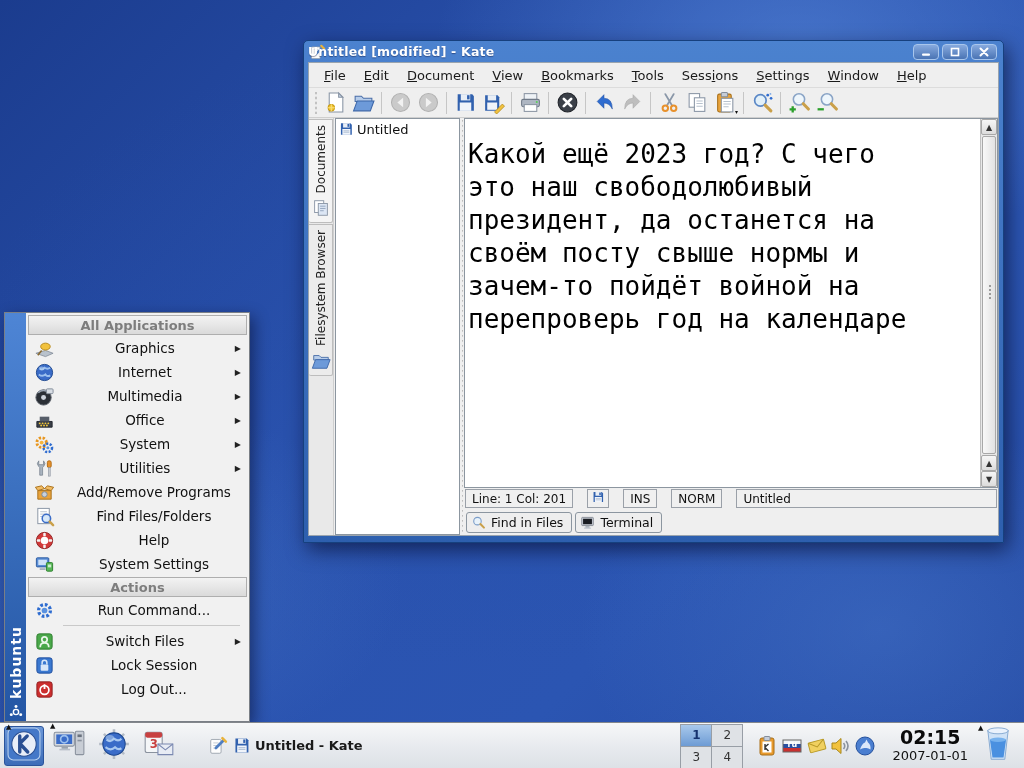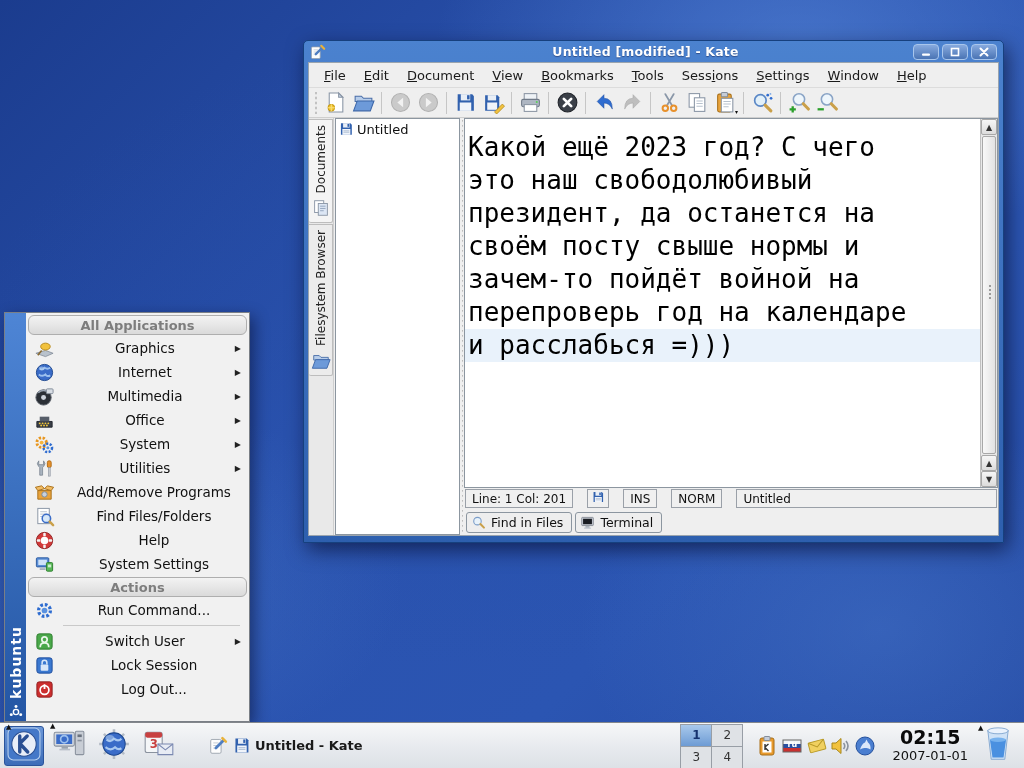--- a/index.html
+++ b/index.html
@@ -21,21 +21,21 @@
     position:absolute; left:303px; top:40px; width:701px; height:503px;
     background:linear-gradient(180deg,#4b82cf,#2d5fae);
     border:1px solid #16407e; border-radius:5px 5px 0 0;
     padding:0 4px 4px 4px;
     box-shadow:4px 7px 20px rgba(0,0,25,.55);
   }
   .titlebar { height:21px; display:flex; align-items:center; position:relative; padding:0 2px; }
   .wicon { width:16px; height:16px; display:inline-block; }
   .wicon svg { width:16px; height:16px; }
   .wtitle {
-    position:absolute; left:0; right:16px; text-align:center;
+    position:absolute; left:0; right:16px; 
     color:#fff; font-weight:bold; font-size:12.5px; letter-spacing:.2px;
     text-shadow:0 1px 1px rgba(0,0,40,.4); pointer-events:none;
   }
   .wbtns { margin-left:auto; display:flex; gap:3px; z-index:2; }
   .wbtn {
     width:26px; height:16px; border-radius:4px;
     background:linear-gradient(180deg,#87aade,#4a74b4);
     border:1px solid #a8c6ec; display:flex; align-items:center; justify-content:center;
   }
   .wbtn svg { width:12px; height:10px; }
@@ -67,21 +67,21 @@
 
   .doclist { width:125px; background:#fff; border:1px solid #8c96a0; margin:0 1px; }
   .ditem { display:flex; align-items:center; gap:3px; padding:2px 2px; font-size:13px; color:#111; }
   .ditem .dicon { width:16px; height:16px; }
   .ditem .dicon svg { width:16px; height:16px; }
 
   .splitter { width:3px; background-image:radial-gradient(circle,#9a9a9a .8px,transparent 1px); background-size:3px 5px; background-repeat:repeat-y; background-position:center 45%; }
 
   .rightcol { flex:1; display:flex; flex-direction:column; min-width:0; }
   .editor { flex:1; display:flex; border:1px solid #8c96a0; background:#fff; min-height:0; }
-  .elines { flex:1; padding-top:12px; font-family:"DejaVu Sans Mono","Liberation Mono",monospace; font-size:26px; line-height:33px; color:#000; overflow:hidden; }
+  .elines { flex:1; padding-top:19px; font-family:"DejaVu Sans Mono","Liberation Mono",monospace; font-size:26px; line-height:33px; color:#000; overflow:hidden; }
   .eline { white-space:pre; padding-left:3px; }
   .eline.cur { background:#e9f2fb; }
 
   .vscroll { width:17px; background:#e8e8e8; border-left:1px solid #c0c0c0; display:flex; flex-direction:column; }
   .sbtn { height:16px; display:flex; align-items:center; justify-content:center; font-size:8px; color:#333;
     background:linear-gradient(180deg,#f6f6f6,#dcdcdc); border:1px solid #a8a8a8; border-radius:2px; }
   .sthumb { flex:1; margin:1px 1px; background:linear-gradient(90deg,#f8f8f8,#e2e2e2); border:1px solid #a8a8a8; border-radius:2px; position:relative; }
   .grip { position:absolute; left:50%; top:48%; width:2px; height:2px; background:#9a9a9a; box-shadow:0 4px 0 #9a9a9a,0 8px 0 #9a9a9a,0 -4px 0 #9a9a9a; }
 
   .statusbar { height:21px; display:flex; align-items:stretch; gap:14px; padding:1px 1px; background:#efefef; }
@@ -97,21 +97,21 @@
   
   #kmenu {
     position:absolute; left:4px; top:312px; width:246px; height:410px;
     background:#f1f1f1; border:1px solid #7a7f86; display:flex;
     box-shadow:4px 5px 14px rgba(0,0,25,.45);
   }
   .brand { width:21px; background:linear-gradient(180deg,#4e85d5,#2456a4); display:flex; flex-direction:column; justify-content:flex-end; align-items:center; padding-bottom:3px; }
   .brandtext { writing-mode:vertical-rl; transform:rotate(180deg); color:#fff; font-weight:bold; font-size:14px; letter-spacing:1px; margin-bottom:5px; }
   .brandlogo { width:14px; height:14px; order:2; } .brandlogo svg { width:14px; height:14px; }
   .kitems { flex:1; display:flex; flex-direction:column; padding:1px; }
-  .khead { height:20px; margin:1px 1px; background:linear-gradient(180deg,#f3f3f3,#dadada); border:1px solid #aeaeae; border-radius:6px; display:flex; align-items:center; justify-content:center; font-size:13px; font-weight:bold; color:#7d7d7d; }
+  .khead { height:20px; margin:1px 1px; background:linear-gradient(180deg,#f3f3f3,#dadada); border:1px solid #aeaeae; border-radius:0; display:flex; align-items:center; justify-content:center; font-size:13px; font-weight:bold; color:#7d7d7d; }
   .kitem { height:24px; display:flex; align-items:center; gap:9px; padding:0 4px 0 7px; font-size:13.5px; color:#111; }
   .kicon { width:21px; height:21px; flex:0 0 21px; } .kicon svg { width:21px; height:21px; }
   .klabel { flex:1; white-space:nowrap;text-align:center; }
   .karrow { font-size:8px; color:#222; padding-right:3px; }
   .ksep { height:1px; background:#c9c9c9; margin:3px 8px 3px 36px; }
 
   
   #taskbar {
     position:absolute; left:0; bottom:0; width:1024px; height:46px;
     background:linear-gradient(180deg,#f6f7f8 0%,#e7eaee 55%,#dde1e6 100%);
@@ -342,21 +342,20 @@
         <div class="splitter"></div>
         <div class="rightcol">
           <div class="editor">
             <div class="elines" id="elines">
                 <div class="eline">Какой ещё 2023 год? С чего</div>
                 <div class="eline">это наш свободолюбивый</div>
                 <div class="eline">президент, да останется на</div>
                 <div class="eline">своём посту свыше нормы и</div>
                 <div class="eline">зачем-то пойдёт войной на</div>
                 <div class="eline">перепроверь год на календаре</div>
-                <div class="eline cur">и расслабься =)))</div>
               </div>
             <div class="vscroll">
               <div class="sbtn">▲</div>
               <div class="sthumb">
                   <span class="grip"></span>
                 </div>
               <div class="sbtn">▲</div>
               <div class="sbtn">▼</div>
             </div>
           </div>
@@ -523,21 +522,21 @@
             </svg></span>
           <span class="klabel">Run Command...</span>
         </div>
         <div class="ksep"></div>
         <div class="kitem">
           <span class="kicon"><svg viewBox="0 0 22 22">
               <rect x="3" y="3" width="16" height="16" rx="2.5" fill="#4aa84a" stroke="#2e7e2e"></rect>
               <circle cx="11" cy="9" r="2.8" fill="none" stroke="#eaf6ea" stroke-width="1.8"></circle>
               <path d="M6.5 17 q0-4.5 4.5-4.5 4.5 0 4.5 4.5" fill="none" stroke="#eaf6ea" stroke-width="1.8"></path>
             </svg></span>
-          <span class="klabel">Switch User</span>
+          <span class="klabel">Switch Files</span>
           <span class="karrow">▶</span>
         </div>
         <div class="kitem">
           <span class="kicon"><svg viewBox="0 0 22 22">
               <rect x="3" y="3" width="16" height="16" rx="2.5" fill="#3a78d0" stroke="#1d4c9c"></rect>
               <rect x="7" y="10" width="8" height="6.5" rx="1" fill="#d8e6f8"></rect>
               <path d="M8.5 10 v-2 a2.5 2.5 0 0 1 5 0 v2" fill="none" stroke="#d8e6f8" stroke-width="1.6"></path>
             </svg></span>
           <span class="klabel">Lock Session</span>
         </div>

